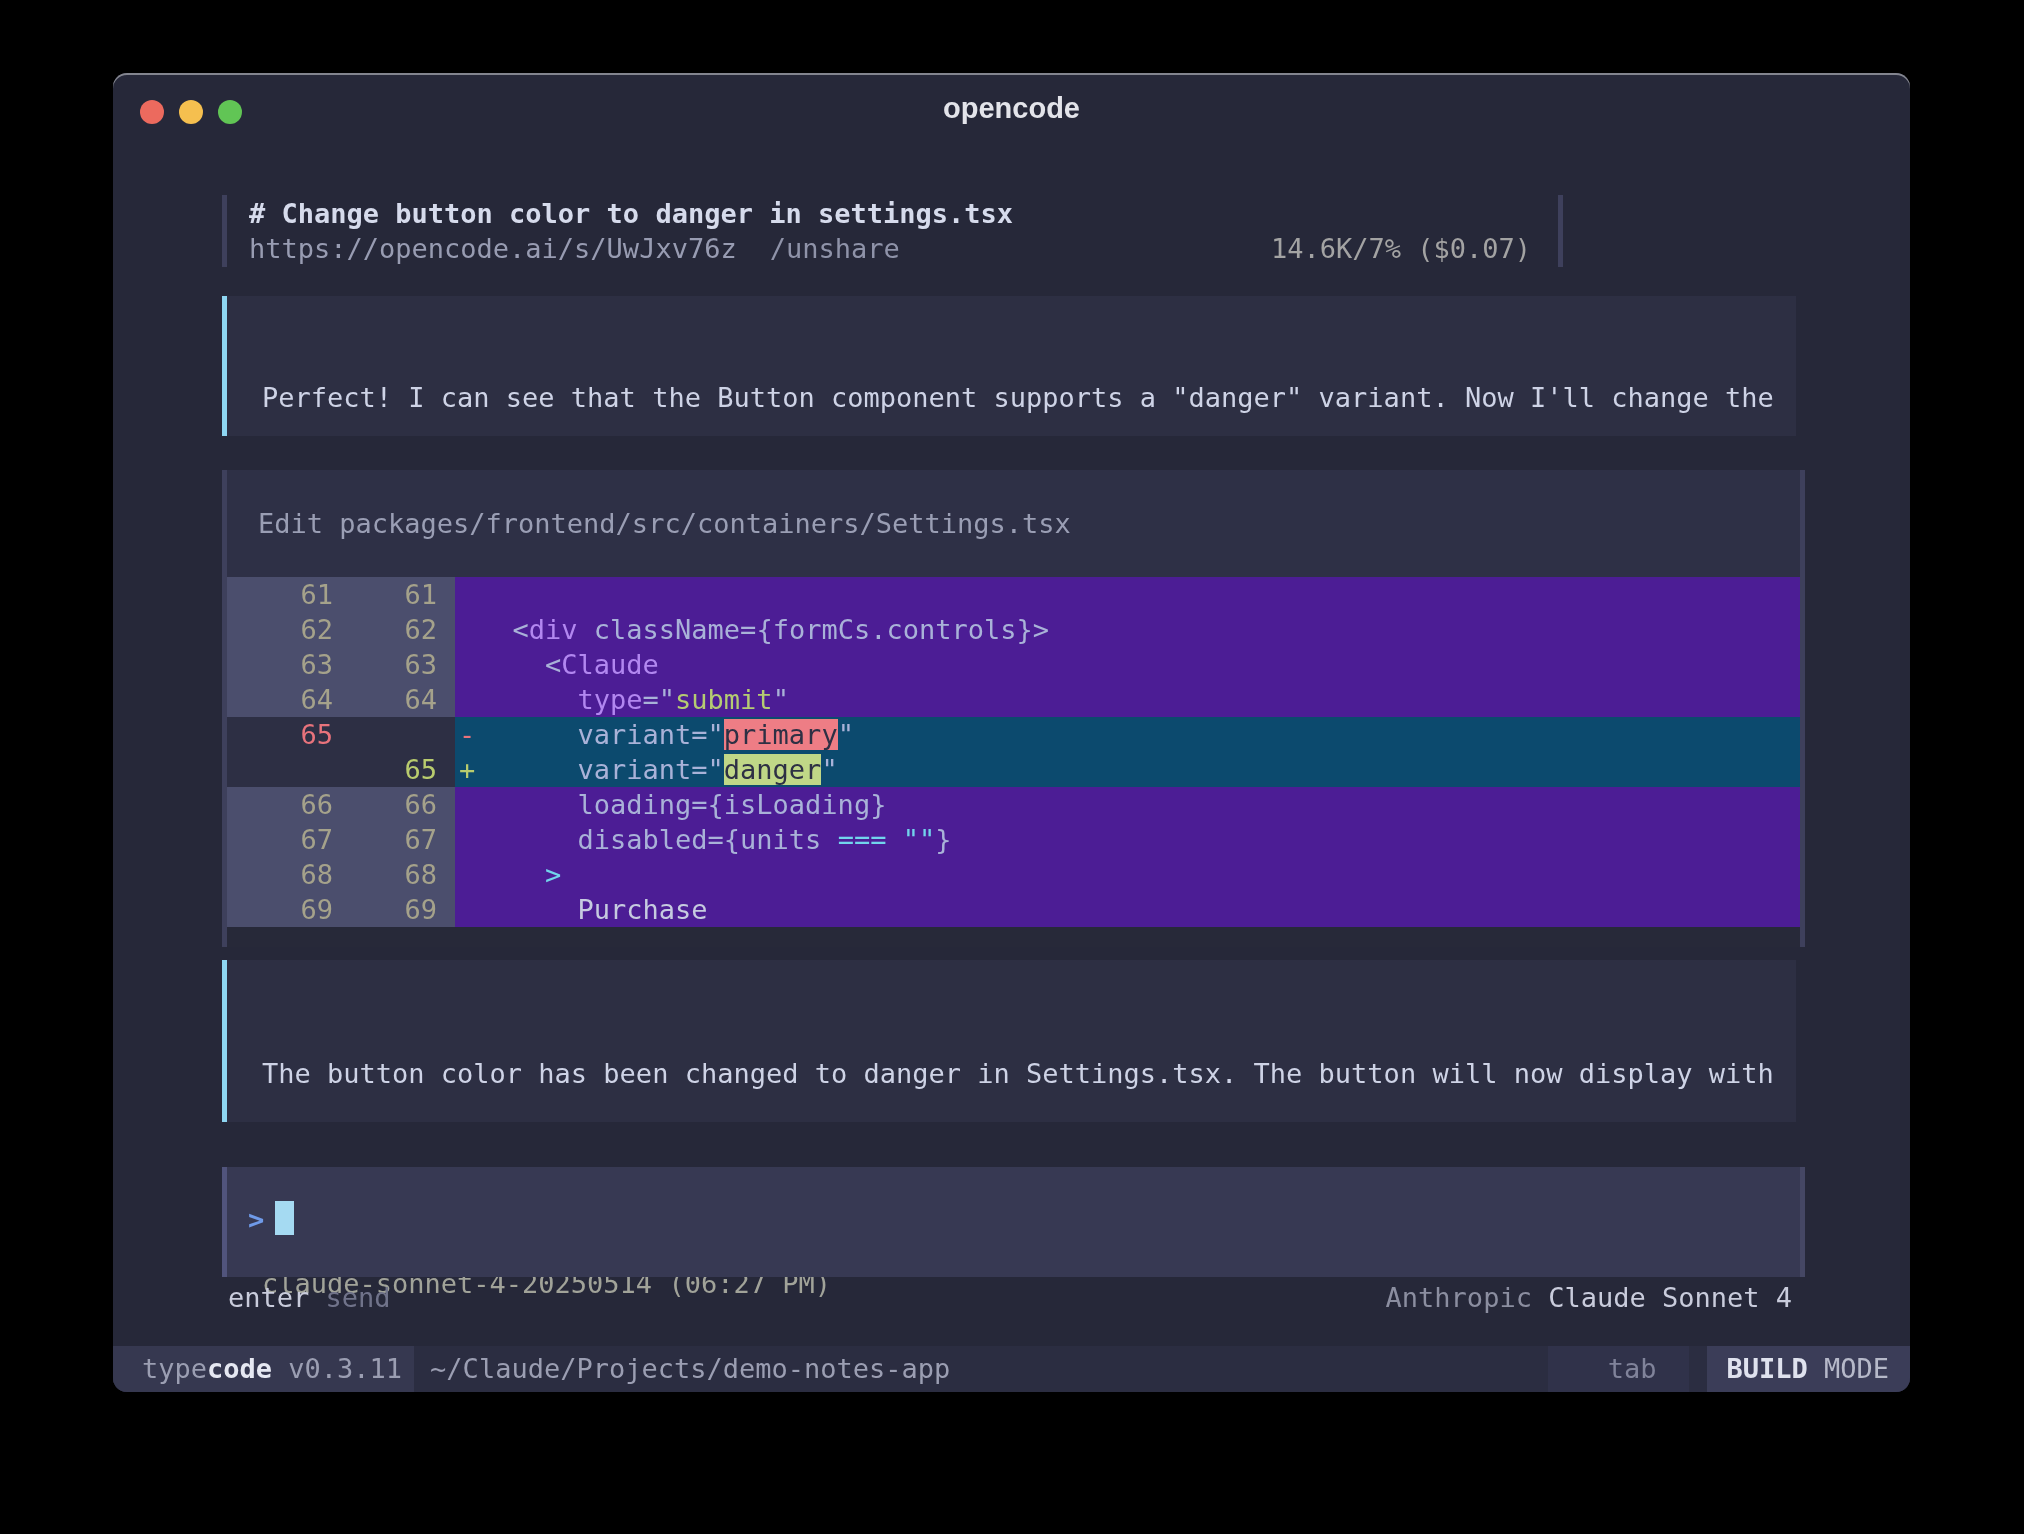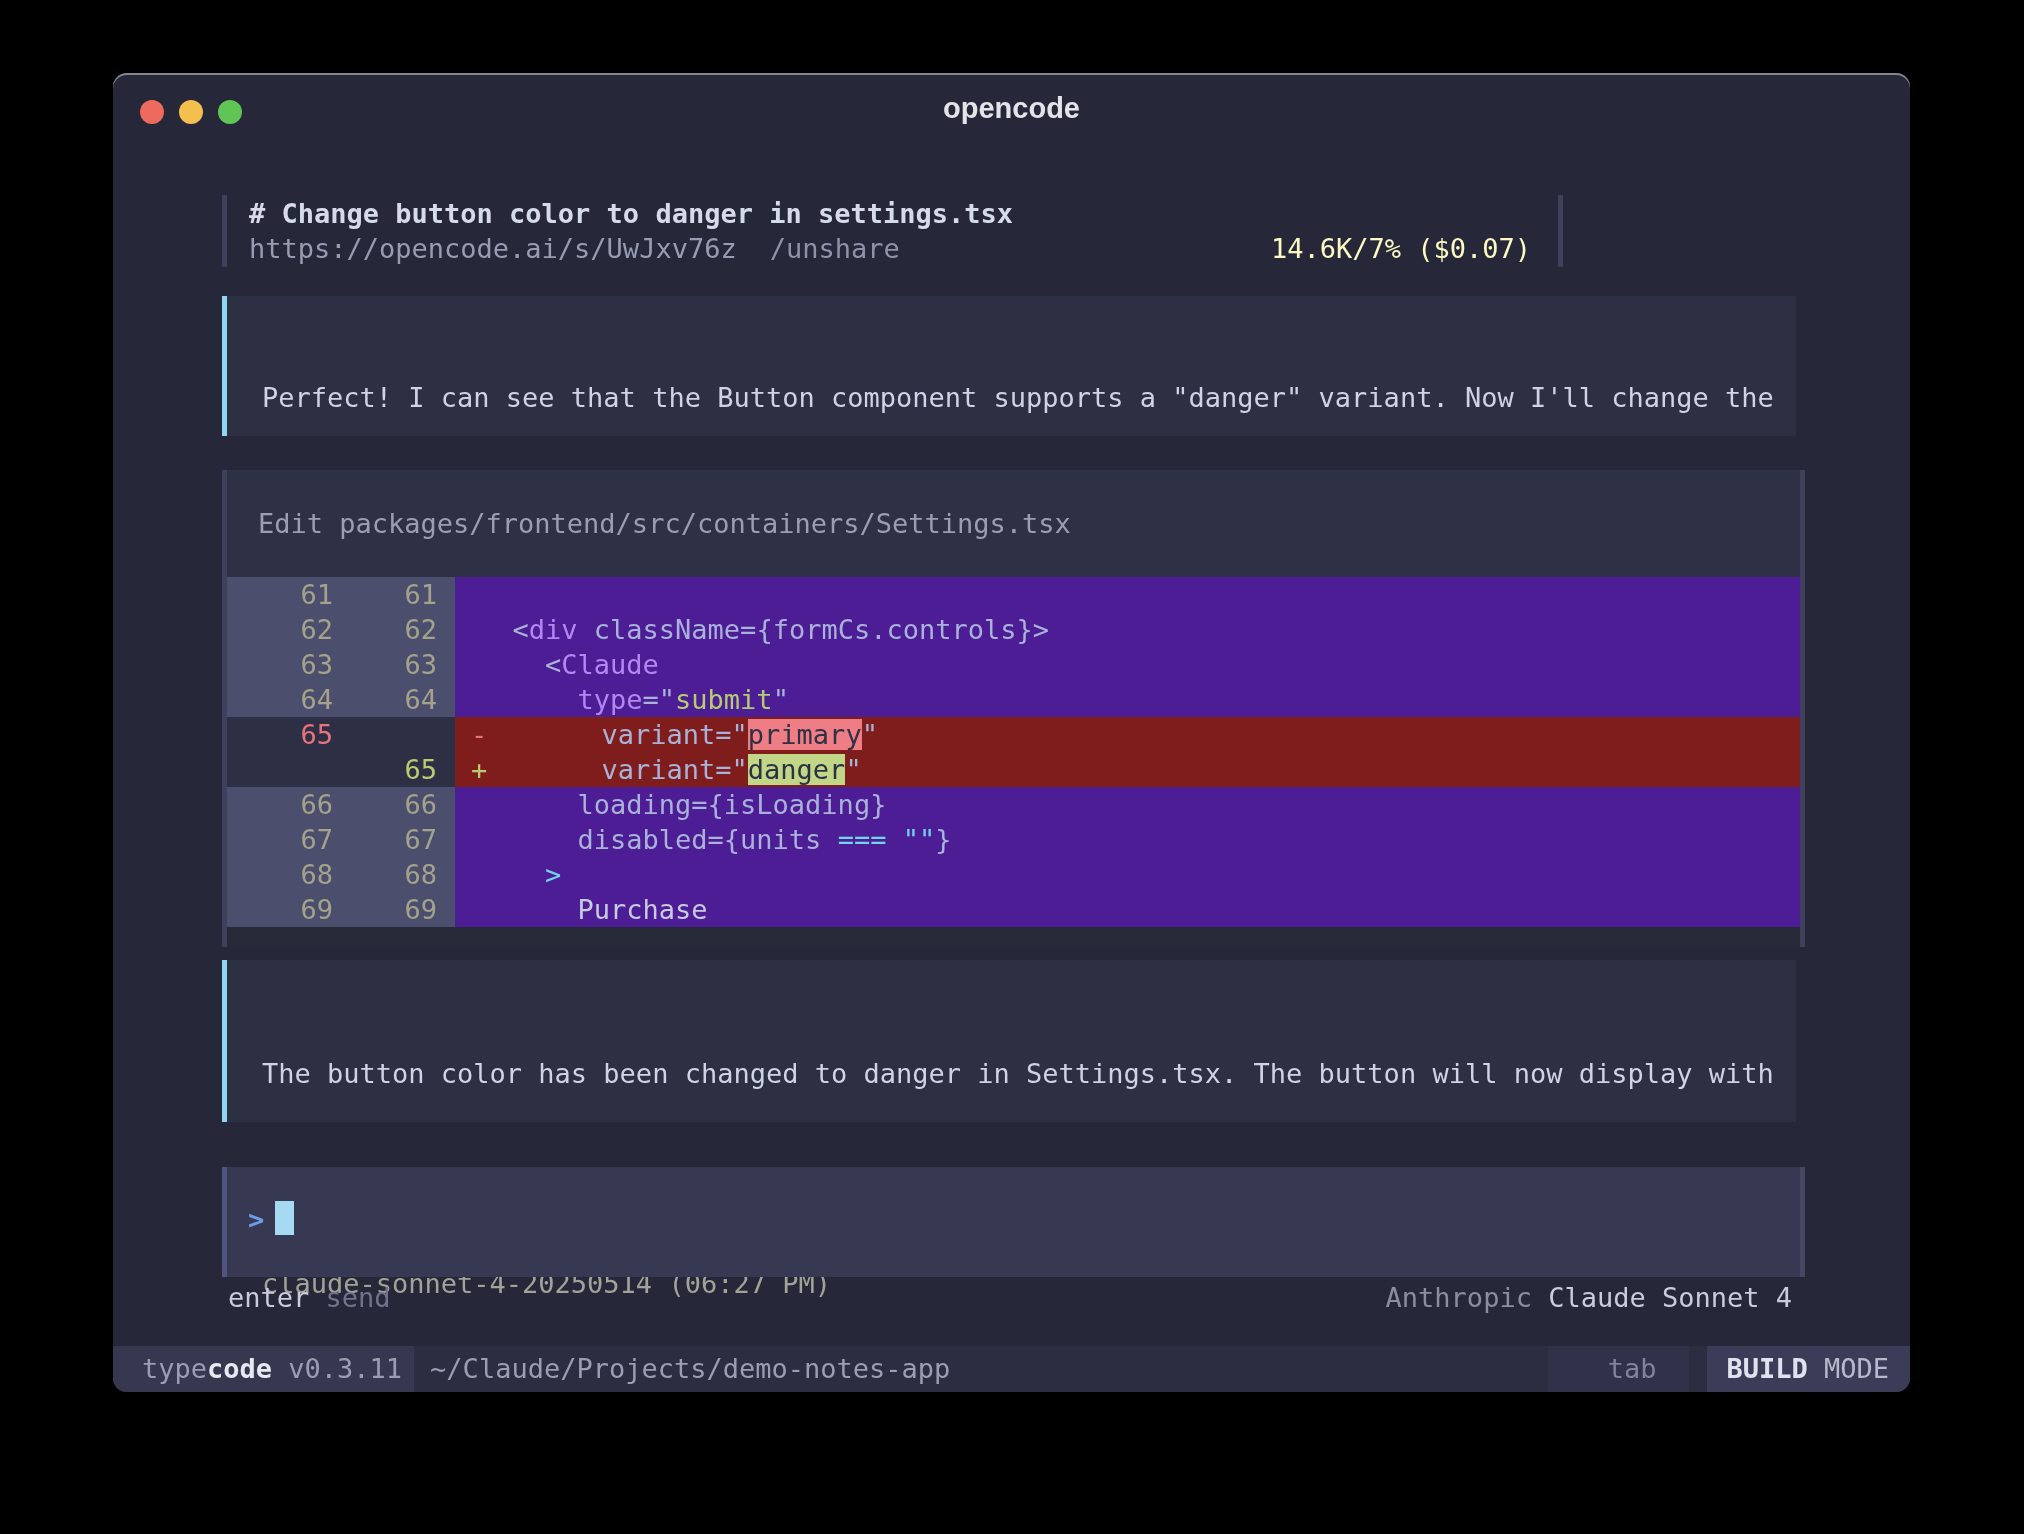--- a/index.html
+++ b/index.html
@@ -14,34 +14,34 @@
   .light{width:24px;height:24px;border-radius:50%;}
   .light.red{background:#ec6a5e;} .light.yellow{background:#f5bf4f;} .light.green{background:#61c555;}
   .win-title{width:100%;text-align:center;line-height:70px;color:#e3e4ea;
              font-family:"Liberation Sans",sans-serif;font-weight:700;font-size:29px;}
   
   .share-header{position:absolute;left:109px;top:122px;width:1341px;height:72px;box-sizing:border-box;
                 border-left:5px solid #3e405c;border-right:5px solid #3e405c;padding:1px 27px 0 22px;}
   .share-title{color:#d6dbec;font-weight:700;white-space:pre;}
   .share-row2{display:flex;justify-content:space-between;color:#989cb2;white-space:pre;}
   .share-url{color:#989cb2;} .share-unshare{color:#8f93a9;margin-left:33px;}
-  .share-tokens{color:#fef9c3;}
+  .share-tokens{color:#a3a3a3;}
   
   .msg{position:absolute;left:109px;width:1574px;box-sizing:border-box;background:#2d2f43;
        border-left:5px solid #8ed6f2;padding-left:35px;color:#ced3e6;white-space:pre;}
   .msg-1{top:223px;height:140px;padding-top:14px;}
   .msg-2{top:887px;height:162px;padding-top:26px;}
   .msg-meta{color:#a1a399;}
   
   .edit{position:absolute;left:109px;top:397px;width:1583px;height:477px;box-sizing:border-box;
         border-left:5px solid #3e405c;border-right:5px solid #3e405c;background:#272939;}
   .edit-header{height:107px;background:#2e3046;box-sizing:border-box;padding:36px 0 0 31px;
                color:#9a9eb4;white-space:pre;}
   .diff-row{display:flex;height:35px;background:#4c1d95;}
-  .diff-row.del,.diff-row.add{background:#7f1d1d;gap:12px;}
+  .diff-row.del,.diff-row.add{background:#0c4a6e;}
   .gutter{display:flex;width:228px;background:#4b4e6d;flex:none;}
   .del .gutter,.add .gutter{background:#2d2f44;}
   .num{display:block;color:#a5a28b;white-space:pre;}
   .num.old{width:106px;text-align:right;} .num.new{width:104px;text-align:right;}
   .gutpad{width:18px;}
   .del .num.old{color:#e8737c;} .add .num.new{color:#b9cc6e;}
   .sign{width:25px;flex:none;padding-left:4px;box-sizing:border-box;}
   .del .sign{color:#e8737c;} .add .sign{color:#b9cc6e;}
   pre.code{margin:0;font:inherit;white-space:pre;}
   .p{color:#a9b2d8;} .k{color:#b287f0;} .s{color:#b5cc72;} .c{color:#72d4ec;} .t{color:#c6cbe0;}

